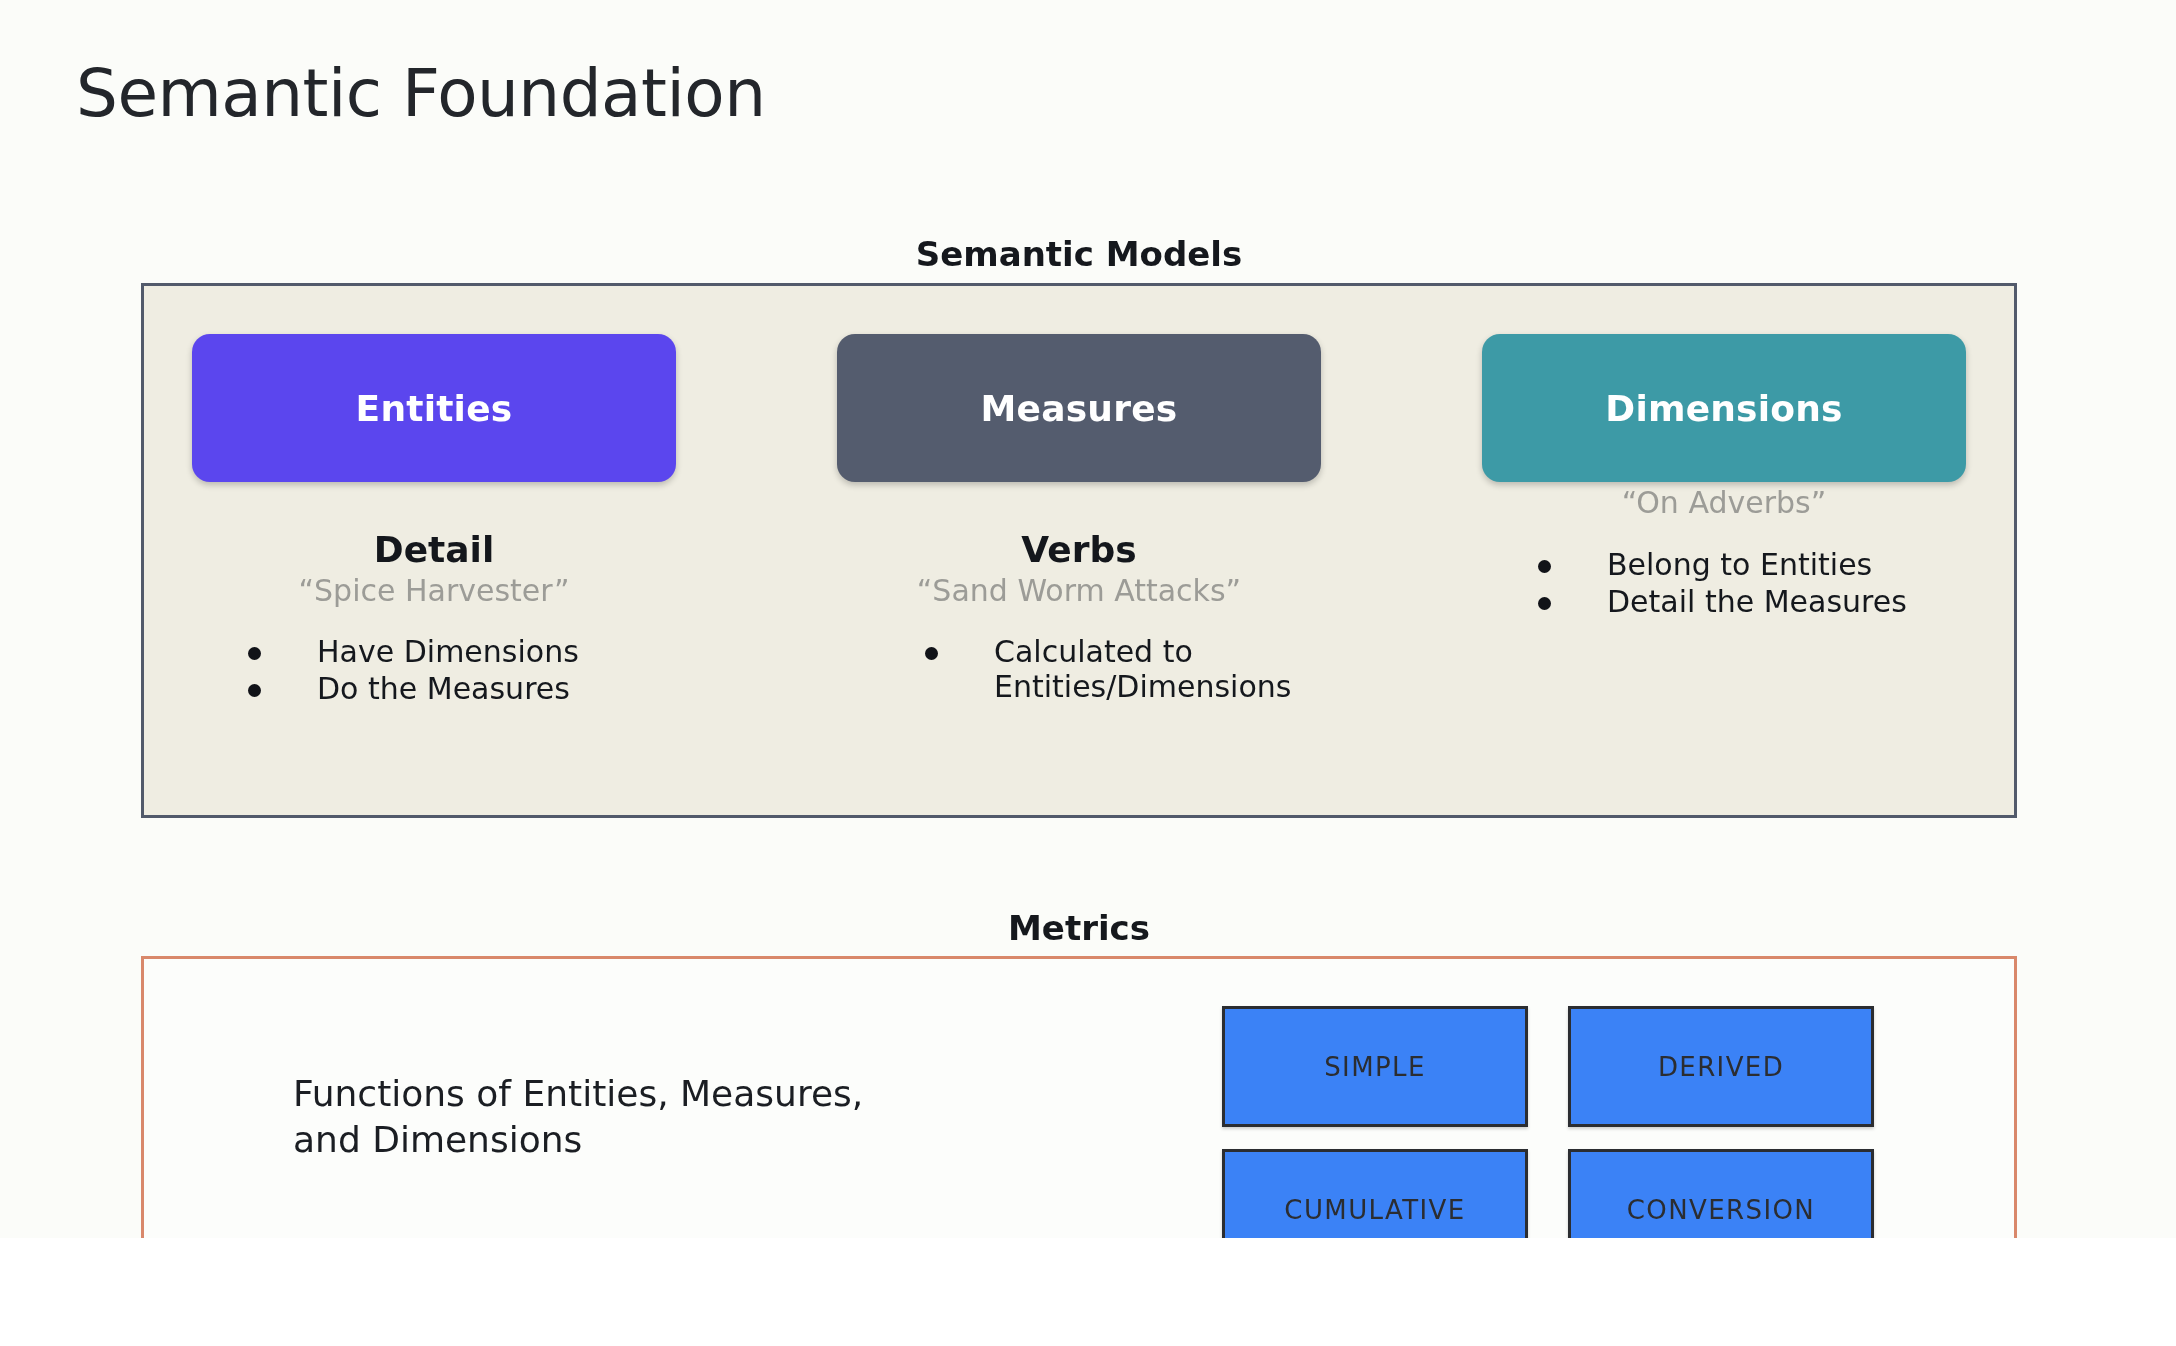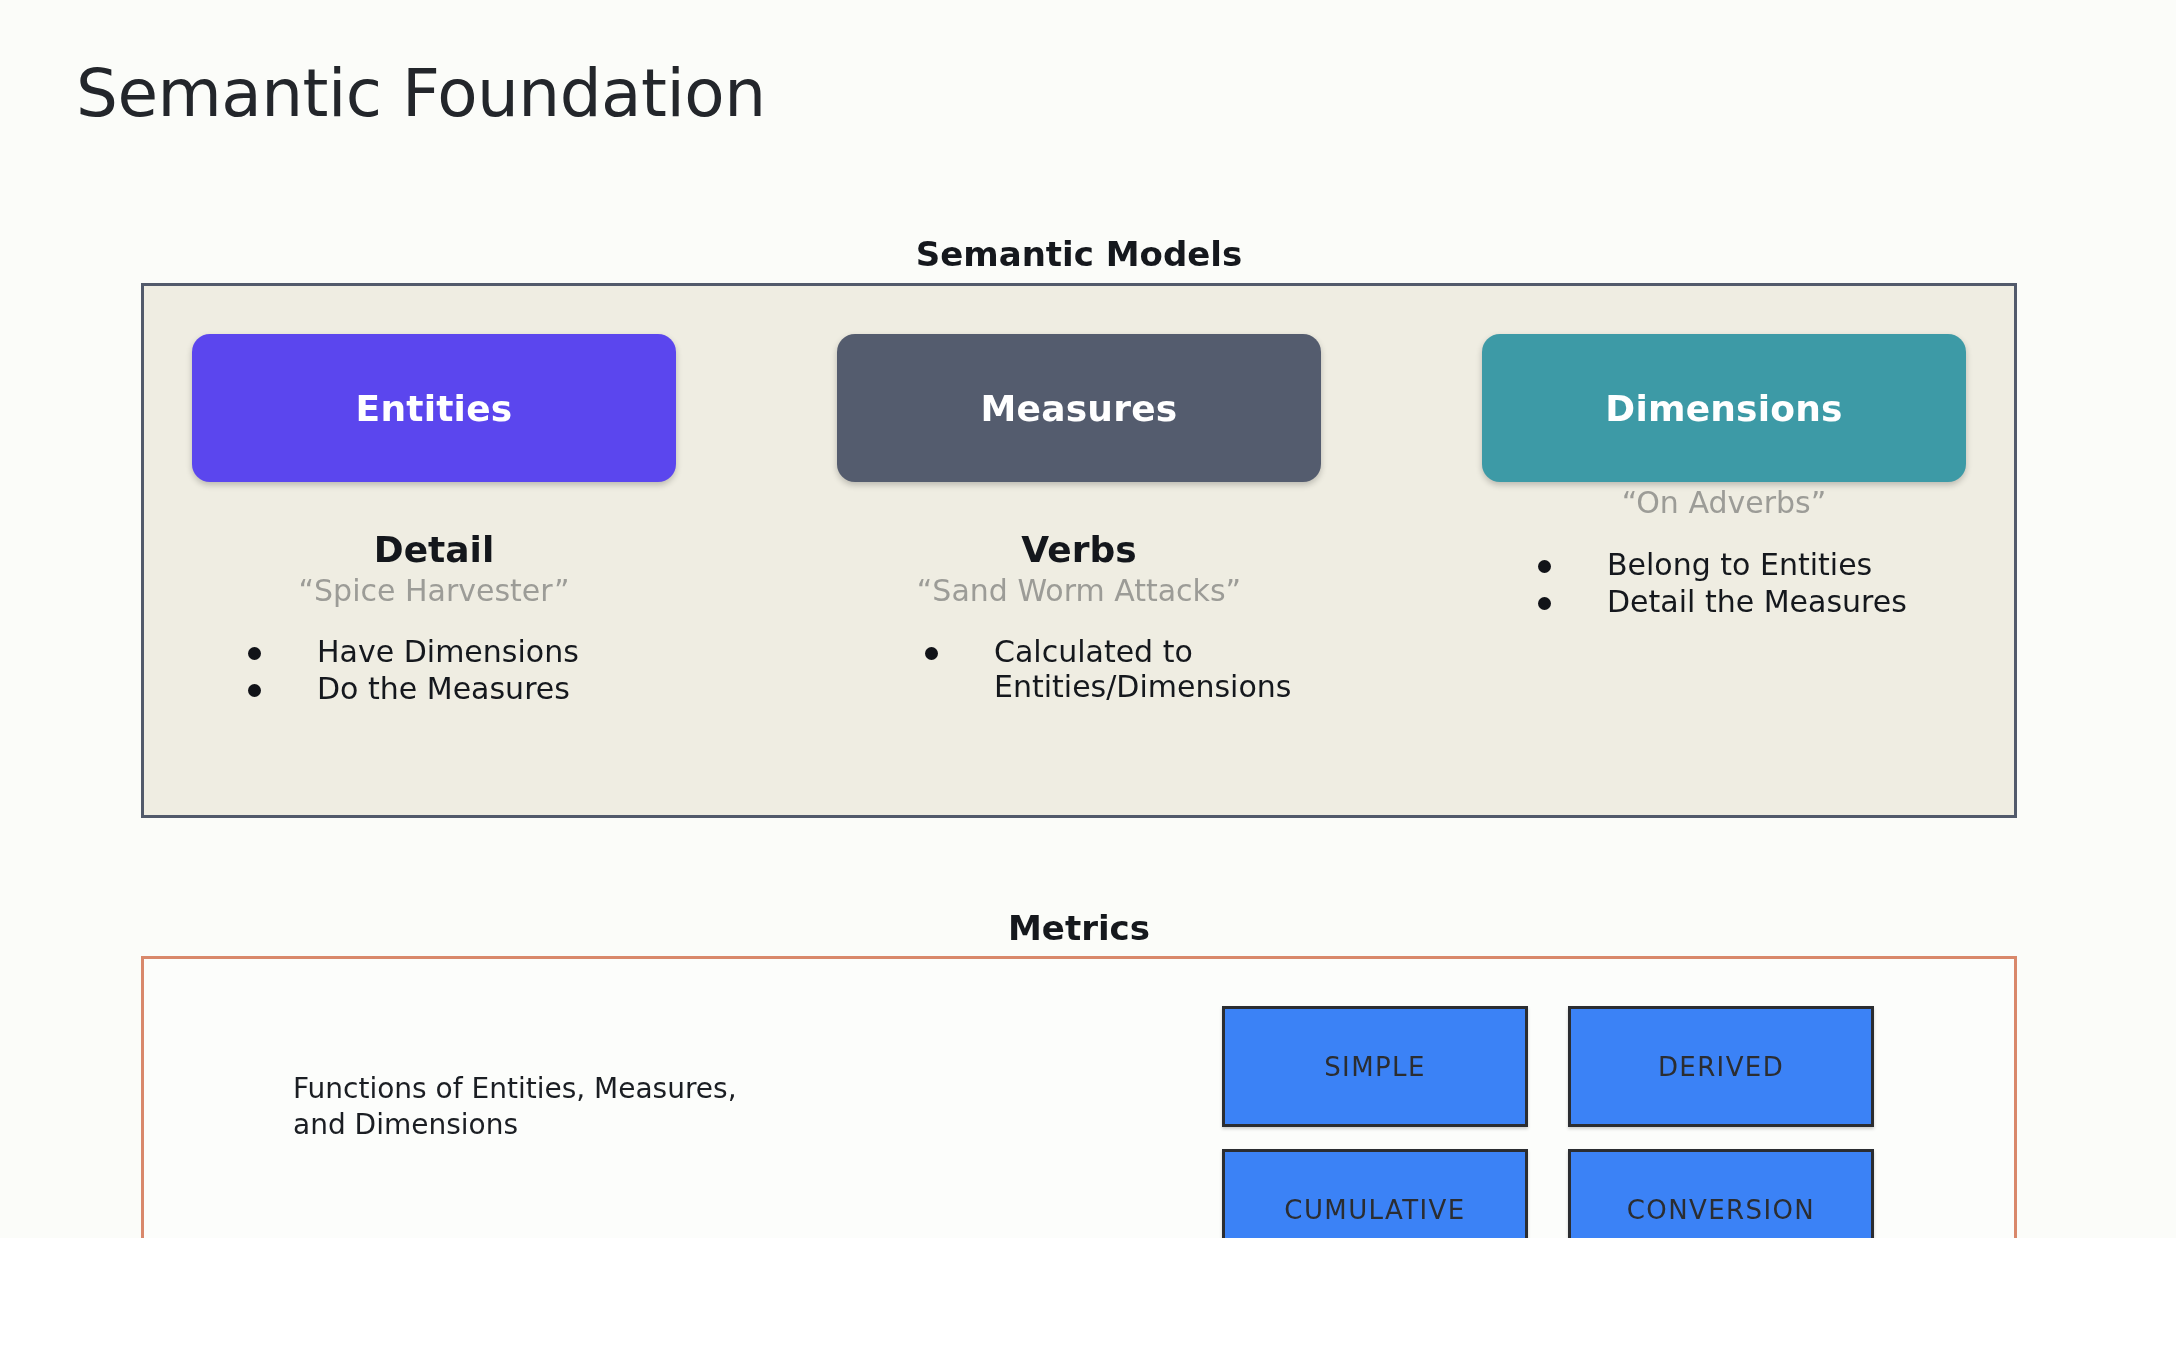--- a/index.html
+++ b/index.html
@@ -164,21 +164,21 @@
     height: 360px;
     background: #fcfdfb;
     border: 3px solid #d9886b;
     box-sizing: border-box;
   }
   #metrics-description {
     position: absolute;
     left: 149px;
     top: 112px;
     width: 700px;
-    font-size: 28px;
+    font-size: 36px;
     color: #1b1e23;
     line-height: 1.28;
     white-space: pre-line;
   }
   #metric-type-grid {
     position: absolute;
     left: 1078px;
     top: 47px;
     width: 700px;
     display: grid;

